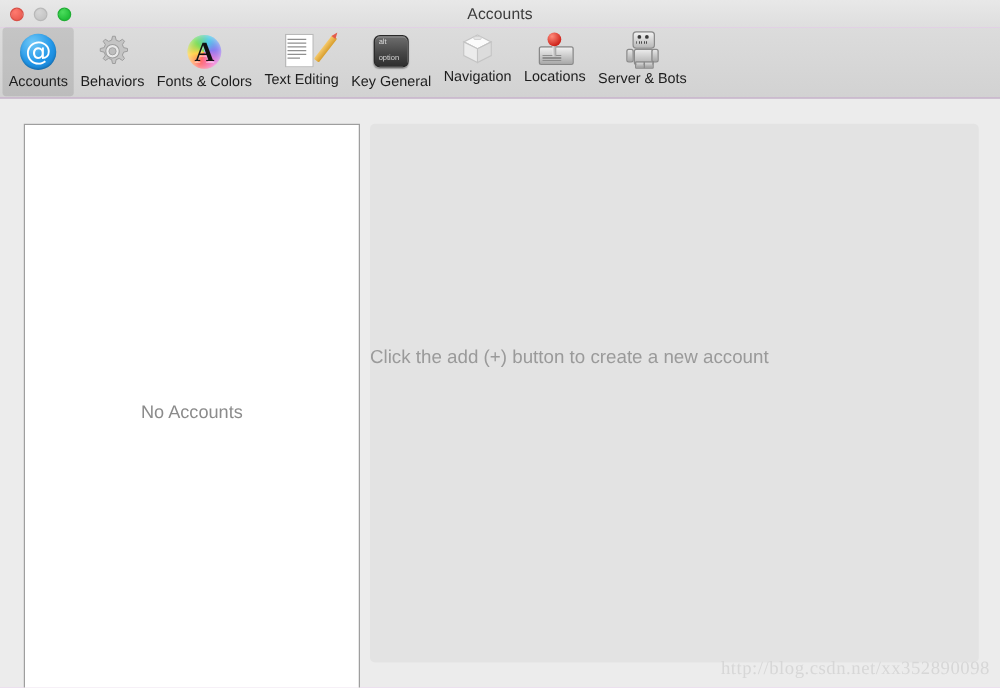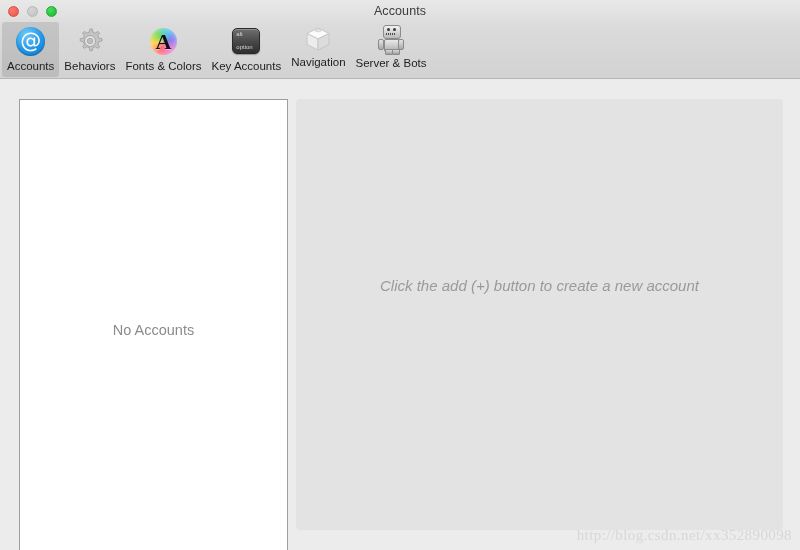--- a/index.html
+++ b/index.html
@@ -313,23 +313,21 @@
   .detail-pane {
     position: absolute;
     left: 296px;
     top: 20px;
     width: 487px;
     height: 431px;
     background: #e3e3e3;
     border-radius: 4px;
     display: flex;
     align-items: flex-start;
-    justify-content: center;
-    box-sizing: border-box;
-    font-style: italic;
+    box-sizing: border-box;
   }
   .detail-hint {
     margin-top: 178px;
     font-size: 15px;
     color: #9a9a9a;
     white-space: nowrap;
   }
 
   
   .watermark {
@@ -384,44 +382,65 @@
 
     <div class="tb-item">
       <div class="tb-icon">
         <div class="ic-fonts">
             <span class="letter">A</span>
           </div>
       </div>
       <div class="tb-label">Fonts &amp; Colors</div>
     </div>
 
+    <div class="tb-item">
+      <div class="tb-icon ic-textedit">
+        <div class="page"></div>
+        <div class="line" style="top:6px"></div>
+        <div class="line" style="top:9px"></div>
+        <div class="line" style="top:12px"></div>
+        <div class="line" style="top:15px"></div>
+        <div class="line" style="top:18px"></div>
+        <div class="line" style="top:21px; width:10px"></div>
+        <div class="pencil"></div>
+      </div>
+      <div class="tb-label">Text Editing</div>
+    </div>
 
     <div class="tb-item">
       <div class="tb-icon">
         <div class="ic-keys">
           <span class="k1">alt</span>
           <span class="k2">option</span>
         </div>
       </div>
-      <div class="tb-label">Key Accounts</div>
+      <div class="tb-label">Key General</div>
     </div>
 
 
     <div class="tb-item">
       <div class="tb-icon ic-cube">
         <svg width="28" height="28" viewBox="0 0 28 28">
           <polygon points="14,3 25,8.5 14,14 3,8.5" fill="#fbfbfb" stroke="#c4c4c4" stroke-width="0.9"></polygon>
           <polygon points="3,8.5 14,14 14,25 3,19.5" fill="#ececec" stroke="#c4c4c4" stroke-width="0.9"></polygon>
           <polygon points="25,8.5 14,14 14,25 25,19.5" fill="#dcdcdc" stroke="#c4c4c4" stroke-width="0.9"></polygon>
           <rect x="11" y="4.2" width="6" height="2.4" rx="1" fill="#e4e4e4" stroke="#c8c8c8" stroke-width="0.6"></rect>
         </svg>
       </div>
       <div class="tb-label">Navigation</div>
     </div>
 
+    <div class="tb-item">
+      <div class="tb-icon ic-loc">
+        <div class="drive"></div>
+        <div class="pinstem"></div>
+        <div class="pinhead"></div>
+      </div>
+      <div class="tb-label">Locations</div>
+    </div>
 
     <div class="tb-item">
       <div class="tb-icon ic-robot">
         <div class="head"></div>
         <div class="eye" style="left:10px"></div>
         <div class="eye" style="left:16px"></div>
         <div class="mouth"></div>
         <div class="body"></div>
         <div class="arm" style="left:1px"></div>
         <div class="arm" style="right:1px"></div>

